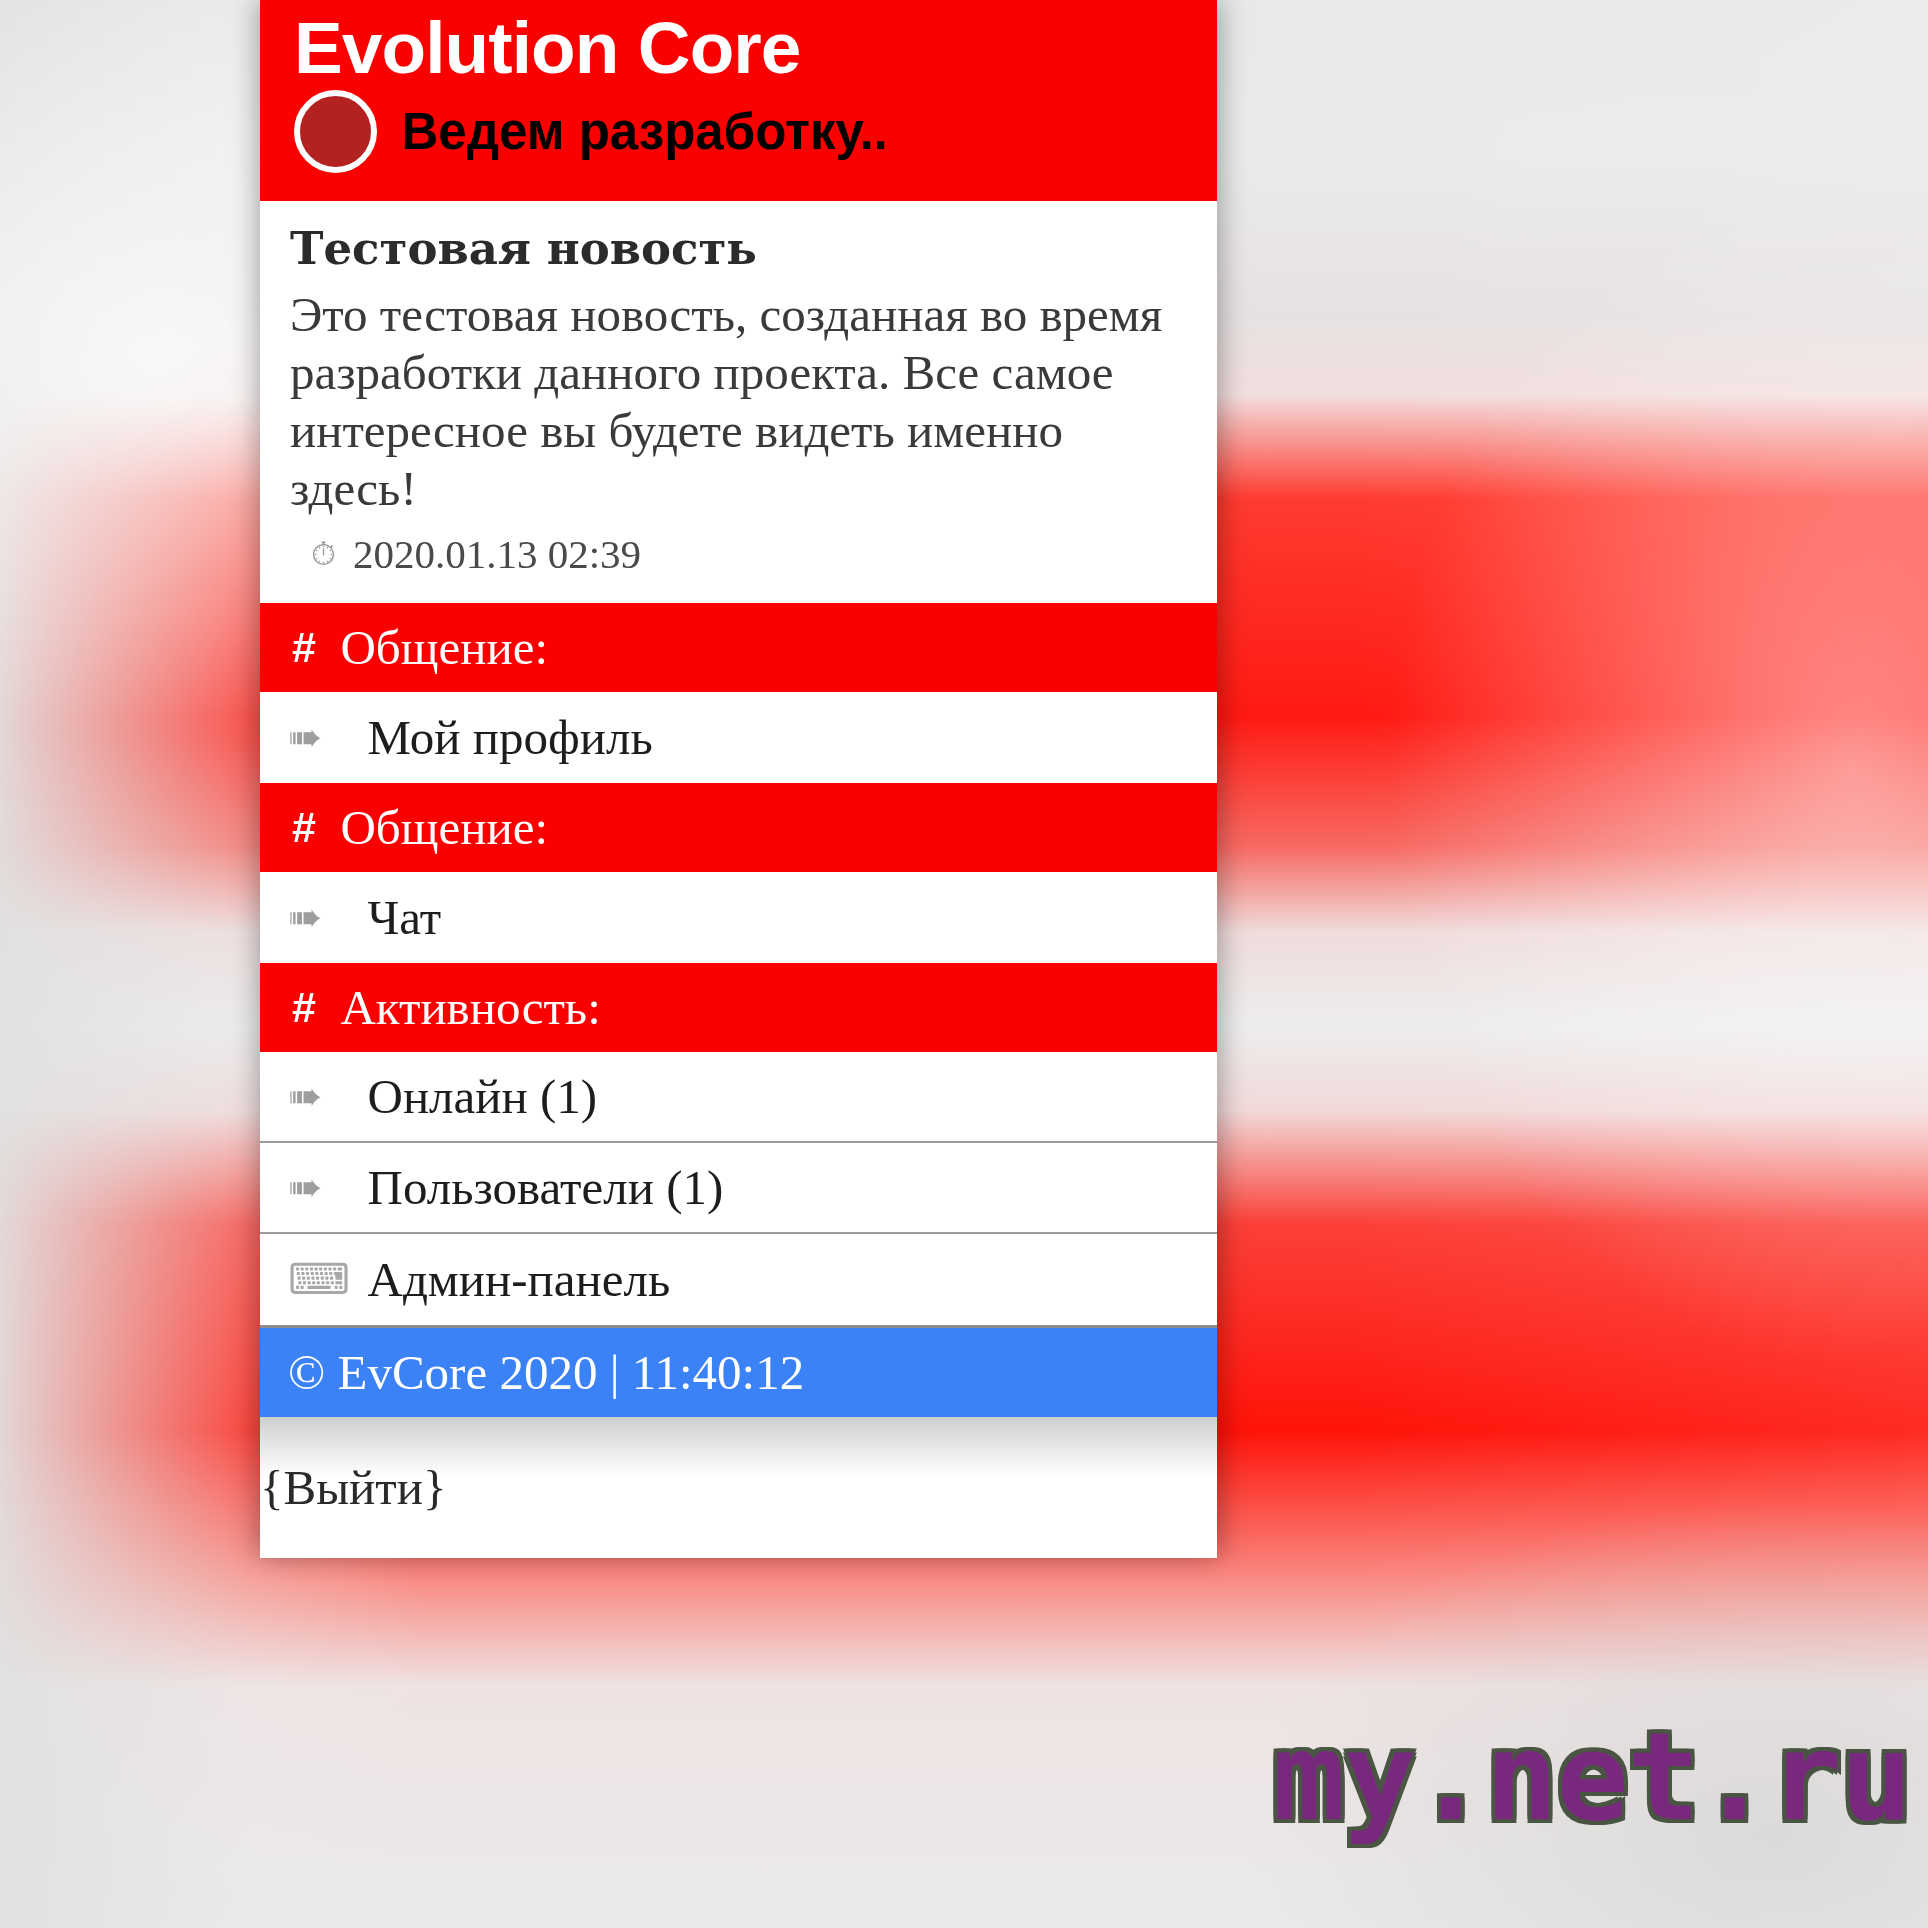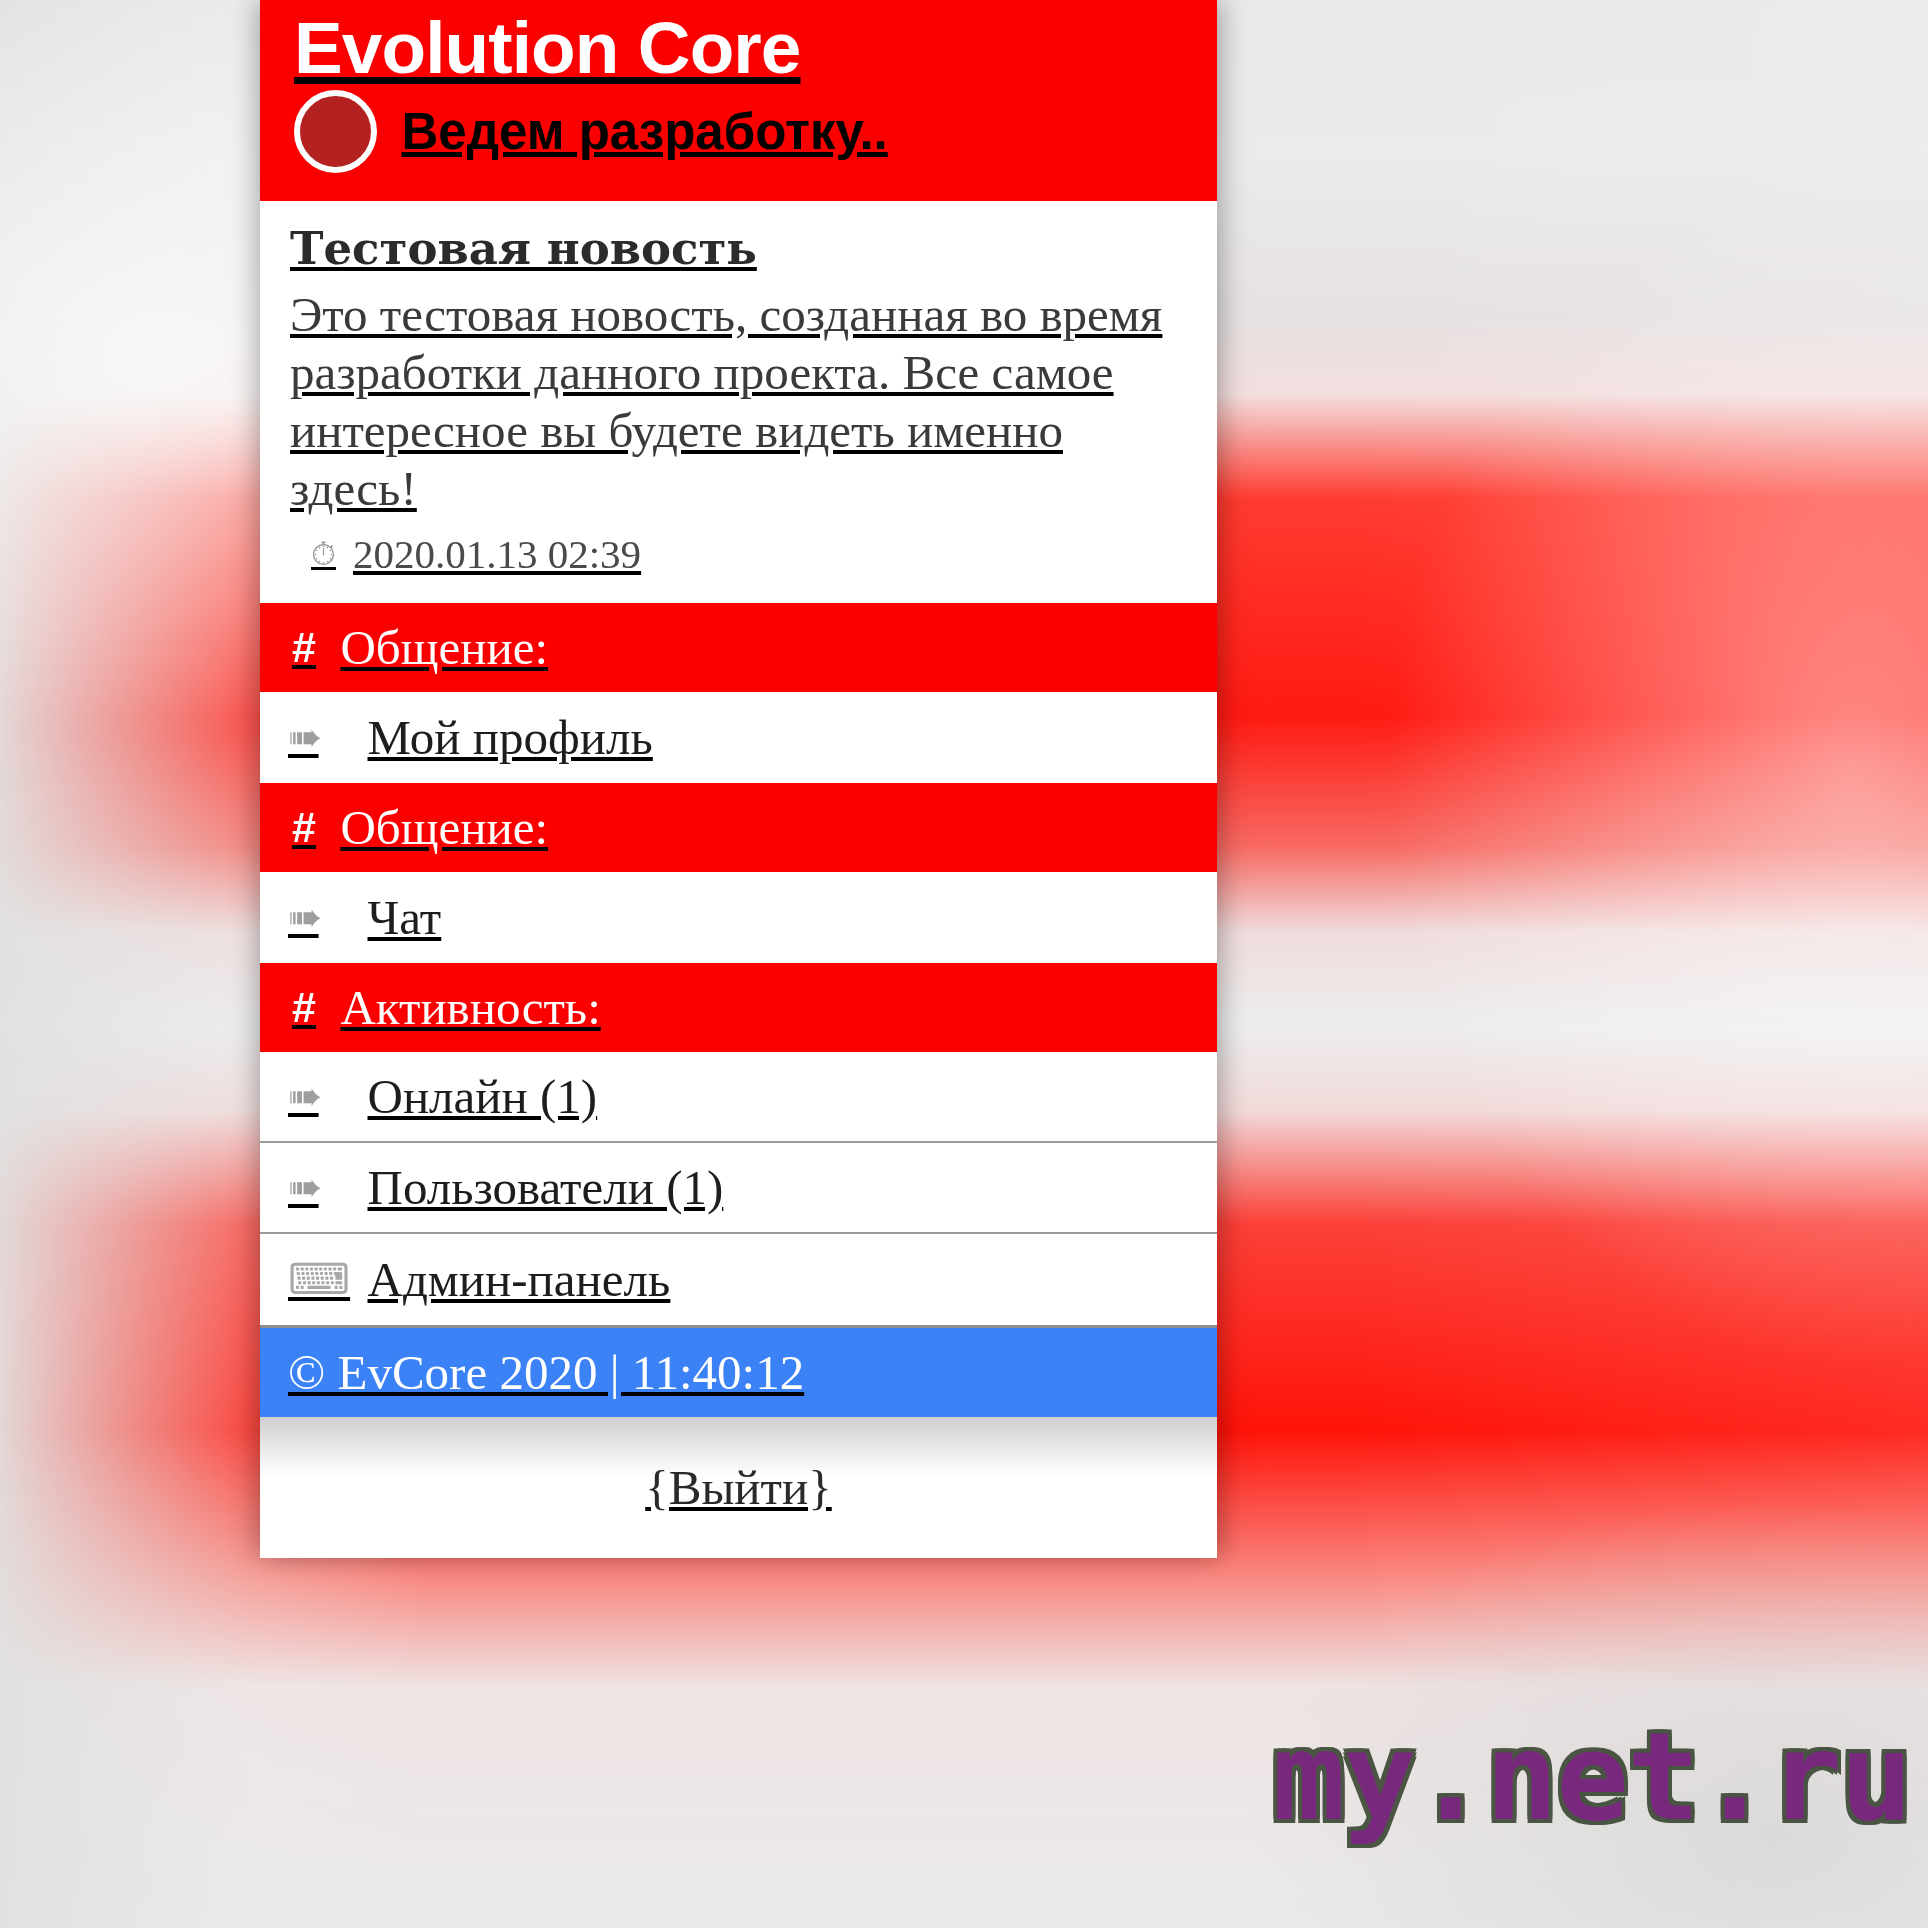--- a/index.html
+++ b/index.html
@@ -41,21 +41,20 @@
       radial-gradient(ellipse 753px 471px at 92% 95%, rgba(210,210,210,.65), rgba(255,255,255,0) 70%),
       linear-gradient(to right, rgba(225,225,225,.95) 0%, rgba(235,235,235,.25) 13%, rgba(255,255,255,0) 22%,
                                 rgba(255,255,255,0) 70%, rgba(255,255,255,.10) 100%);
   }
 
   
   #page{
     position:absolute;left:260px;top:0;width:957px;height:1556px;
     background:#ffffff;
     box-shadow:-7.5px 0 24.5px rgba(0,0,0,.20), 7.5px 0 24.5px rgba(0,0,0,.20);
-    text-decoration:underline;
   }
 
   
   .site-header{
     background:#fb0000;
     height:201px;
     padding:0 0 0 34px;
     box-sizing:border-box;
     position:relative;
     overflow:hidden;
@@ -163,21 +162,21 @@
     padding:0 0 0 28px;
     box-sizing:border-box;
     color:#ffffff;
     font-family:"Liberation Serif", serif;
     font-size:49px;
     border-top:3.8px solid #8d8d8d;
   }
   .logout-zone{
     background:linear-gradient(to bottom,#cfcfcf 0%, #ffffff 42%, #ffffff 100%);
     height:141px;
-    display:flex;align-items:center;justify-content:center;
+    display:flex;align-items:center;justify-content:flex-start;
     font-family:"Liberation Serif", serif;
     font-size:49px;
     color:#2a2a2a;
   }
 
   
   #watermark{
     position:absolute;right:17px;bottom:90px;
     font-family:"DejaVu Sans Mono", monospace;
     font-weight:bold;

